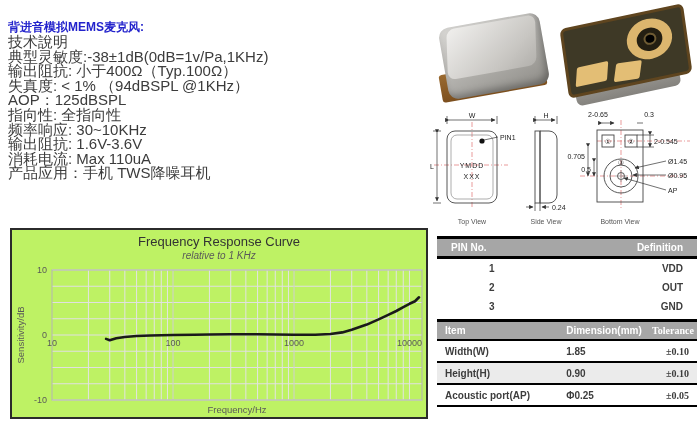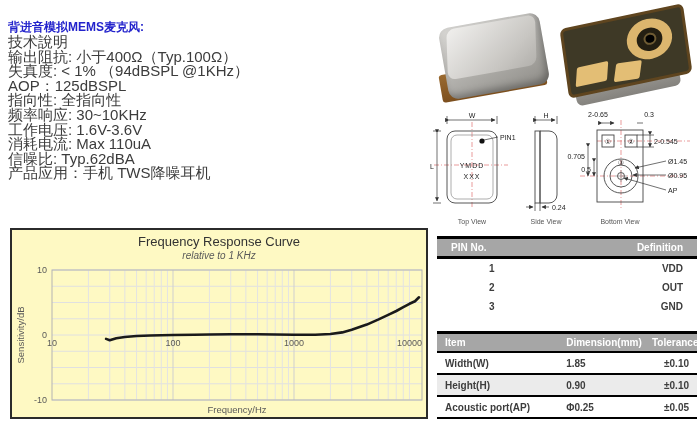--- a/index.html
+++ b/index.html
@@ -39,58 +39,58 @@
   #drawings{position:absolute;left:428px;top:106px;width:272px;height:126px;}
   #drawings svg{display:block;}
   .dline{stroke:#444;stroke-width:0.9;fill:none;}
   .thin{stroke:#8a8a8a;stroke-width:0.7;fill:none;}
   .dim{stroke:#333;stroke-width:0.7;fill:none;}
   .cl{stroke:#e07070;stroke-width:0.7;fill:none;stroke-dasharray:5 2 1 2;}
   .dtext{font-size:7px;fill:#222;}
   .cap{font-size:7px;fill:#555;}
   
   #chart-box{position:absolute;left:10px;top:228px;width:414px;height:187px;
-    border:2px solid #2b2b2b;background:#fef9c3;}
+    border:2px solid #2b2b2b;background:#bef264;}
   .chart-title{position:absolute;top:4px;left:0;width:100%;text-align:center;
     font-size:13px;color:#333;}
   .chart-subtitle{position:absolute;top:20px;left:0;width:100%;text-align:center;
     font-size:10px;font-style:italic;color:#595959;}
   #chart-svg{position:absolute;left:0;top:30px;}
   
   #tables{position:absolute;left:437px;top:236px;width:260px;}
   table{width:100%;border-collapse:collapse;table-layout:fixed;}
   th{background:#a6a6a6;color:#fff;font-size:10px;font-weight:bold;padding:3px 0;}
   td{font-size:10px;font-weight:bold;color:#3d3d3d;padding:3px 0;}
   #pin-table th{border-top:3px solid #000;border-bottom:3px solid #000;}
   #pin-table .c1{text-align:left;padding-left:14px;width:55%;margin-left:18px;}
   #pin-table .c2{text-align:right;padding-right:14px;margin-top:24px;}
   #pin-table td.c1{padding-left:52px;}
   #pin-table td{padding-top:4px;padding-bottom:4px;}
-  #dim-table{margin-top:15px;}
+  #dim-table{margin-top:3px;}
   #dim-table th{border-top:3px solid #000;border-bottom:2.5px solid #000;}
   #dim-table .c1{text-align:left;padding-left:8px;width:42%;}
   #dim-table .c2{text-align:left;padding-left:12px;width:33%;}
-  #dim-table .c3{text-align:right;padding-right:8px;}
+  #dim-table .c3{text-align:right;padding-right:8px;font-family:Liberation Serif, serif;}
   #dim-table td{border-bottom:2px solid #000;padding-top:4.5px;padding-bottom:4.5px;}
   #dim-table tr.shade td{background:#ebebeb;}
 </style>
 </head>
 <body>
 
 <div id="specs">
   <div class="spec-title">背进音模拟MEMS麦克风:</div>
   <div class="spec-line">技术說明</div>
+  <div class="spec-line">典型灵敏度:-38±1dB(0dB=1v/Pa,1KHz)</div>
   <div class="spec-line">输出阻抗: 小于400Ω（Typ.100Ω）</div>
   <div class="spec-line">失真度: &lt; 1% （94dBSPL @1KHz）</div>
   <div class="spec-line">AOP：125dBSPL</div>
   <div class="spec-line">指向性: 全指向性</div>
   <div class="spec-line">频率响应: 30~10KHz</div>
-  <div class="spec-line">工作电压: 1.6V-3.6V</div>
+  <div class="spec-line">输出阻抗: 1.6V-3.6V</div>
   <div class="spec-line">消耗电流: Max 110uA</div>
-  <div class="spec-line">信噪比: Typ.62dBA</div>
   <div class="spec-line">产品应用：手机  TWS降噪耳机</div>
 </div>
 
 <div id="photo1" class="photo">
   <div class="p1-base"></div>
   <div class="p1-lid">
       <div class="p1-top"></div>
     </div>
 </div>
 <div id="photo2" class="photo">

